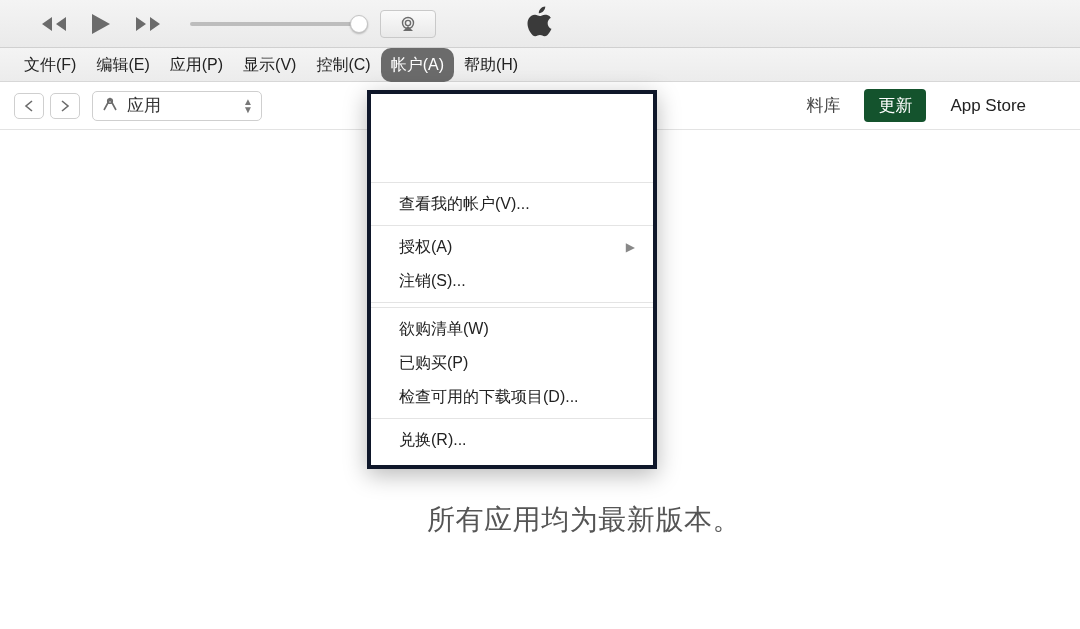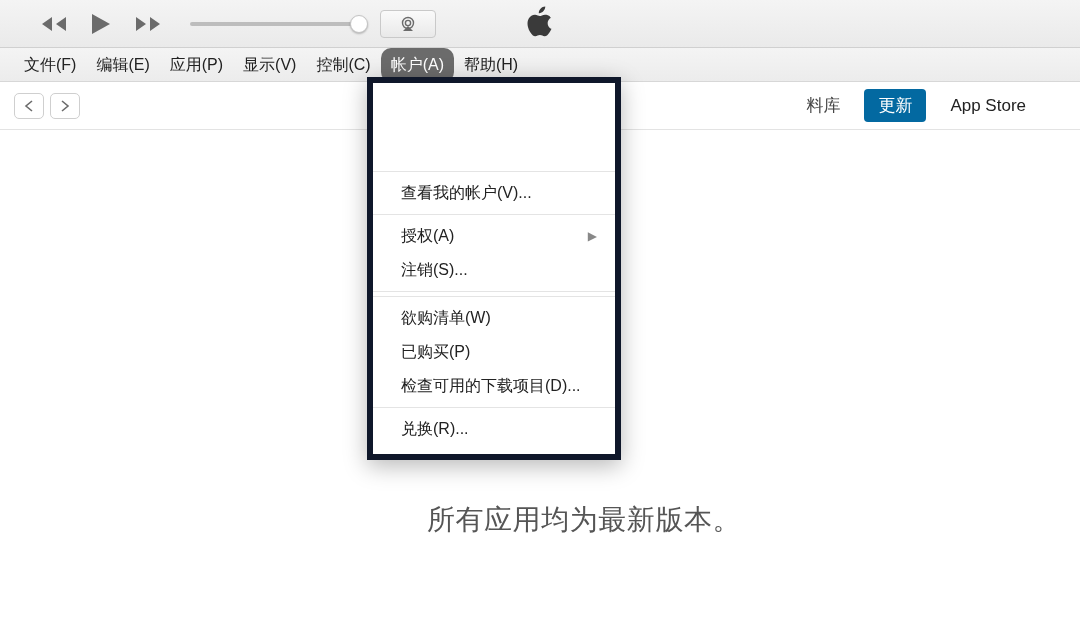--- a/index.html
+++ b/index.html
@@ -47,32 +47,32 @@
     }
     .nav-btns { display:flex; gap:6px; margin-right:12px; }
     .nav-btn { width:30px; height:26px; border:1px solid #cfcfcf; border-radius:5px; background:#fff; display:flex; align-items:center; justify-content:center; cursor:pointer; }
     .selector {
       width:170px; height:30px; border:1px solid #cfcfcf; border-radius:5px; background:#fff;
       display:flex; align-items:center; padding:0 8px; cursor:pointer; position:relative;
     }
     .selector .sel-label { margin-left:8px; color:#333; }
     .selector .arrows { position:absolute; right:8px; font-size:10px; color:#777; line-height:8px; }
     .sub-right { margin-left:auto; display:flex; align-items:center; gap:24px; padding-right:40px; }
-    .update-btn { background:#0369a1; color:#fff; padding:5px 14px; border-radius:4px; font-size:17px; cursor:pointer; }
+    .update-btn { background:#14532d; color:#fff; padding:5px 14px; border-radius:4px; font-size:17px; cursor:pointer; }
     .appstore-link { color:#222; cursor:pointer; }
     .lib-label { color:#444; }
     
     
     .dropdown {
       position:absolute;
       left: 367px;
-      top: 77px;
-      width: 254px;
+      top: 90px;
+      width: 290px;
       background:#fff;
-      border:6px solid #0f172a;
+      border:4px solid #0f172a;
       box-shadow: 0 6px 22px rgba(0,0,0,.28);
       padding: 8px 0;
       font-size:16px;
       color:#222;
       z-index: 50;
     }
     .dd-section { padding: 4px 0; }
     .dd-item { padding: 6px 28px; cursor:pointer; position:relative; line-height:22px; }
     .dd-item .sub-arrow { position:absolute; right:18px; color:#888; font-size:12px; }
     .dd-sep { height:1px; background:#e4e4e4; margin:4px 0; }
@@ -147,20 +147,30 @@
       <svg width="10" height="12" viewBox="0 0 10 12">
           <path d="M8 1 L2 6 L8 11" fill="none" stroke="#6b6b6b" stroke-width="1.6"></path>
         </svg>
     </div>
     <div class="nav-btn">
       <svg width="10" height="12" viewBox="0 0 10 12">
           <path d="M2 1 L8 6 L2 11" fill="none" stroke="#6b6b6b" stroke-width="1.6"></path>
         </svg>
     </div>
   </div>
+  <div class="selector">
+    <span>
+      <svg width="18" height="14" viewBox="0 0 18 14">
+        <path d="M3 13 L9 2 L15 13" fill="none" stroke="#6b6b6b" stroke-width="1.6"></path>
+        <circle cx="9" cy="4" r="2.3" fill="none" stroke="#6b6b6b" stroke-width="1.6"></circle>
+      </svg>
+    </span>
+    <span class="sel-label">应用</span>
+    <span class="arrows">▲<br>▼</span>
+  </div>
   <div class="sub-right">
     <span class="lib-label">料库</span>
     <span class="update-btn">更新</span>
     <span class="appstore-link">App Store</span>
   </div>
 </div>
 
 <div class="main-area">
   <div class="status-text">所有应用均为最新版本。</div>
 </div>

